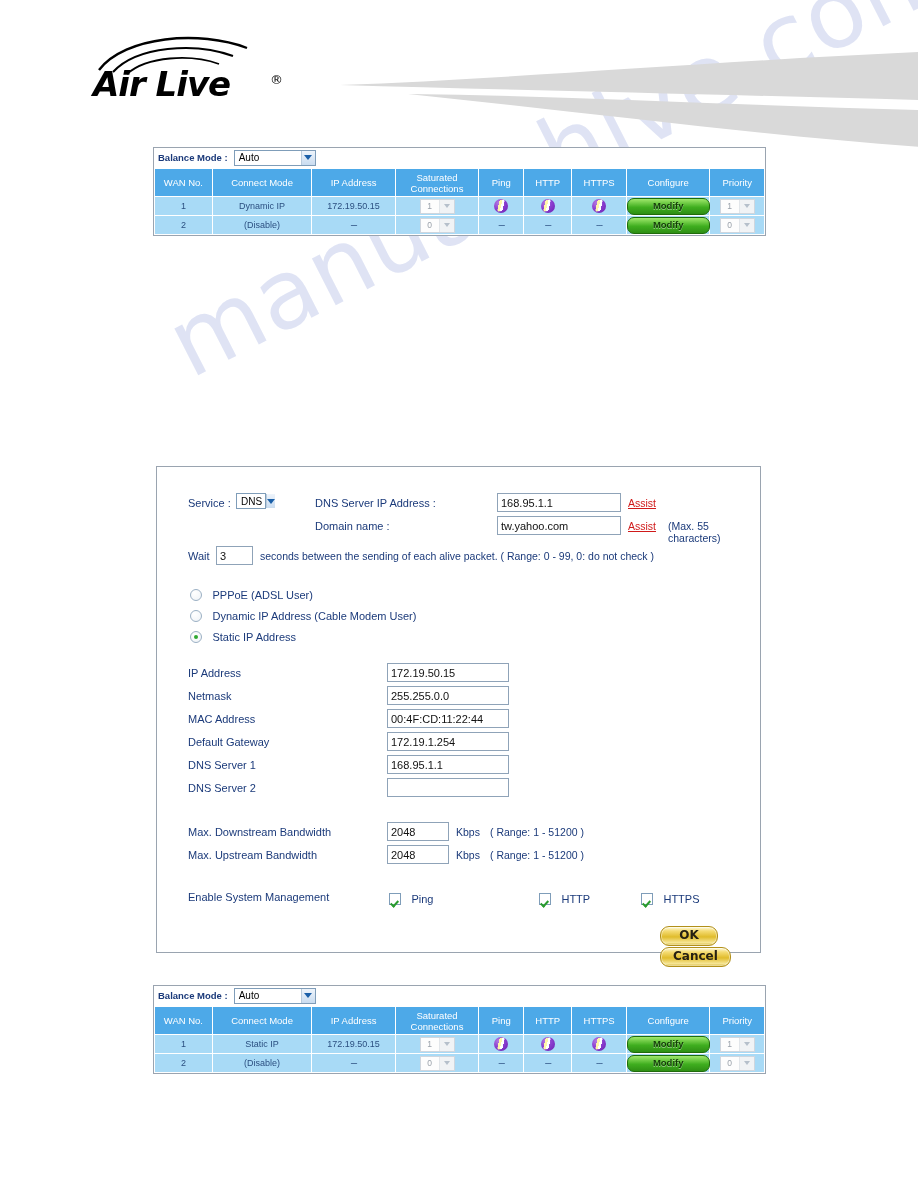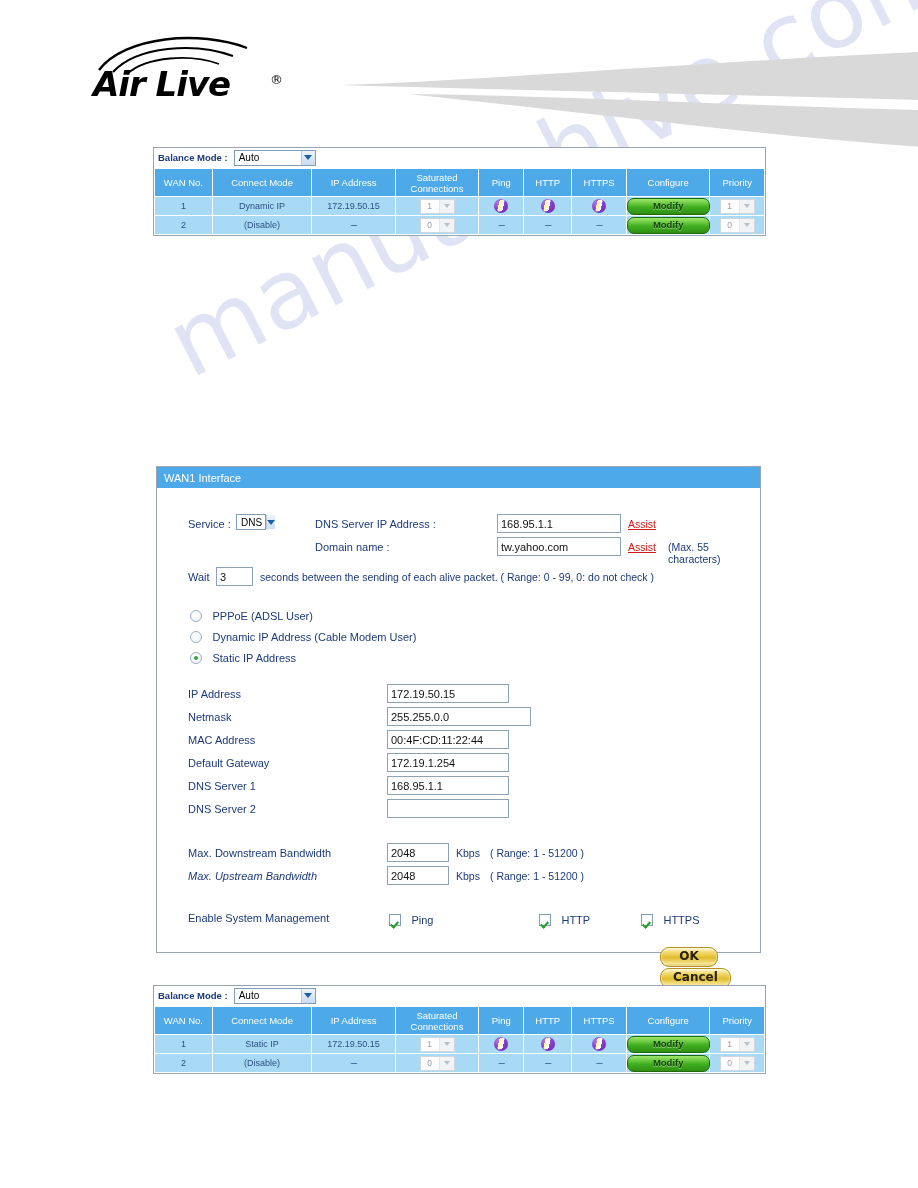--- a/index.html
+++ b/index.html
@@ -299,21 +299,20 @@
             <span class="v">0</span>
             <span class="a"></span>
           </span>
         </td>
       </tr>
     </tbody>
   </table>
 </div>
 
 <div class="panel">
-  <div class="panel-title">WAN1 Interface</div>
   <div class="panel-body">
 
     <div class="row-abs lbl" style="left:4px; top:30px;">Service :</div>
     <span class="sel row-abs" style="left:52px; top:26px; width:30px;">
       <span>DNS</span>
       <span class="arrow"></span>
     </span>
 
     <div class="row-abs lbl" style="left:131px; top:30px;">DNS Server IP Address :</div>
     <input class="txtin row-abs" style="left: 313px; top: 26px; width: 124px;" value="168.95.1.1">
@@ -338,40 +337,40 @@
     </div>
     <div class="row-abs" style="left:6px; top:160px;">
       <span class="radio on"></span>
       <span class="lbl" style="margin-left:6px;">Static IP Address</span>
     </div>
 
     <div class="row-abs lbl" style="left:4px; top:200px;">IP Address</div>
     <input class="txtin row-abs" style="left: 203px; top: 196px; width: 122px;" value="172.19.50.15">
 
     <div class="row-abs lbl" style="left:4px; top:223px;">Netmask</div>
-    <input class="txtin row-abs" style="left: 203px; top: 219px; width: 144px;" value="255.255.0.0">
+    <input class="txtin row-abs" style="left: 203px; top: 219px; width: 122px;" value="255.255.0.0">
 
     <div class="row-abs lbl" style="left:4px; top:246px;">MAC Address</div>
     <input class="txtin row-abs" style="left: 203px; top: 242px; width: 122px;" value="00:4F:CD:11:22:44">
 
     <div class="row-abs lbl" style="left:4px; top:269px;">Default Gateway</div>
     <input class="txtin row-abs" style="left: 203px; top: 265px; width: 122px;" value="172.19.1.254">
 
     <div class="row-abs lbl" style="left:4px; top:292px;">DNS Server 1</div>
     <input class="txtin row-abs" style="left: 203px; top: 288px; width: 122px;" value="168.95.1.1">
 
     <div class="row-abs lbl" style="left:4px; top:315px;">DNS Server 2</div>
     <input class="txtin row-abs" style="left: 203px; top: 311px; width: 122px;" value="">
 
     <div class="row-abs lbl" style="left:4px; top:359px;">Max. Downstream Bandwidth</div>
     <input class="txtin row-abs" style="left: 203px; top: 355px; width: 62px;" value="2048">
     <div class="row-abs note" style="left:272px; top:359px;">Kbps</div>
     <div class="row-abs note" style="left:306px; top:359px;">( Range: 1 - 51200 )</div>
 
-    <div class="row-abs lbl" style="left:4px; top:382px;font-style:italic;">Max. Upstream Bandwidth</div>
+    <div class="row-abs lbl" style="left:4px; top:382px;">Max. Upstream Bandwidth</div>
     <input class="txtin row-abs" style="left: 203px; top: 378px; width: 62px;" value="2048">
     <div class="row-abs note" style="left:272px; top:382px;">Kbps</div>
     <div class="row-abs note" style="left:306px; top:382px;">( Range: 1 - 51200 )</div>
 
     <div class="row-abs lbl" style="left:4px; top:424px;">Enable System Management</div>
     <div class="row-abs" style="left:205px; top:422px;">
       <span class="cbox on"></span>
       <span class="lbl" style="margin-left:6px;">Ping</span>
     </div>
     <div class="row-abs" style="left:355px; top:422px;">

